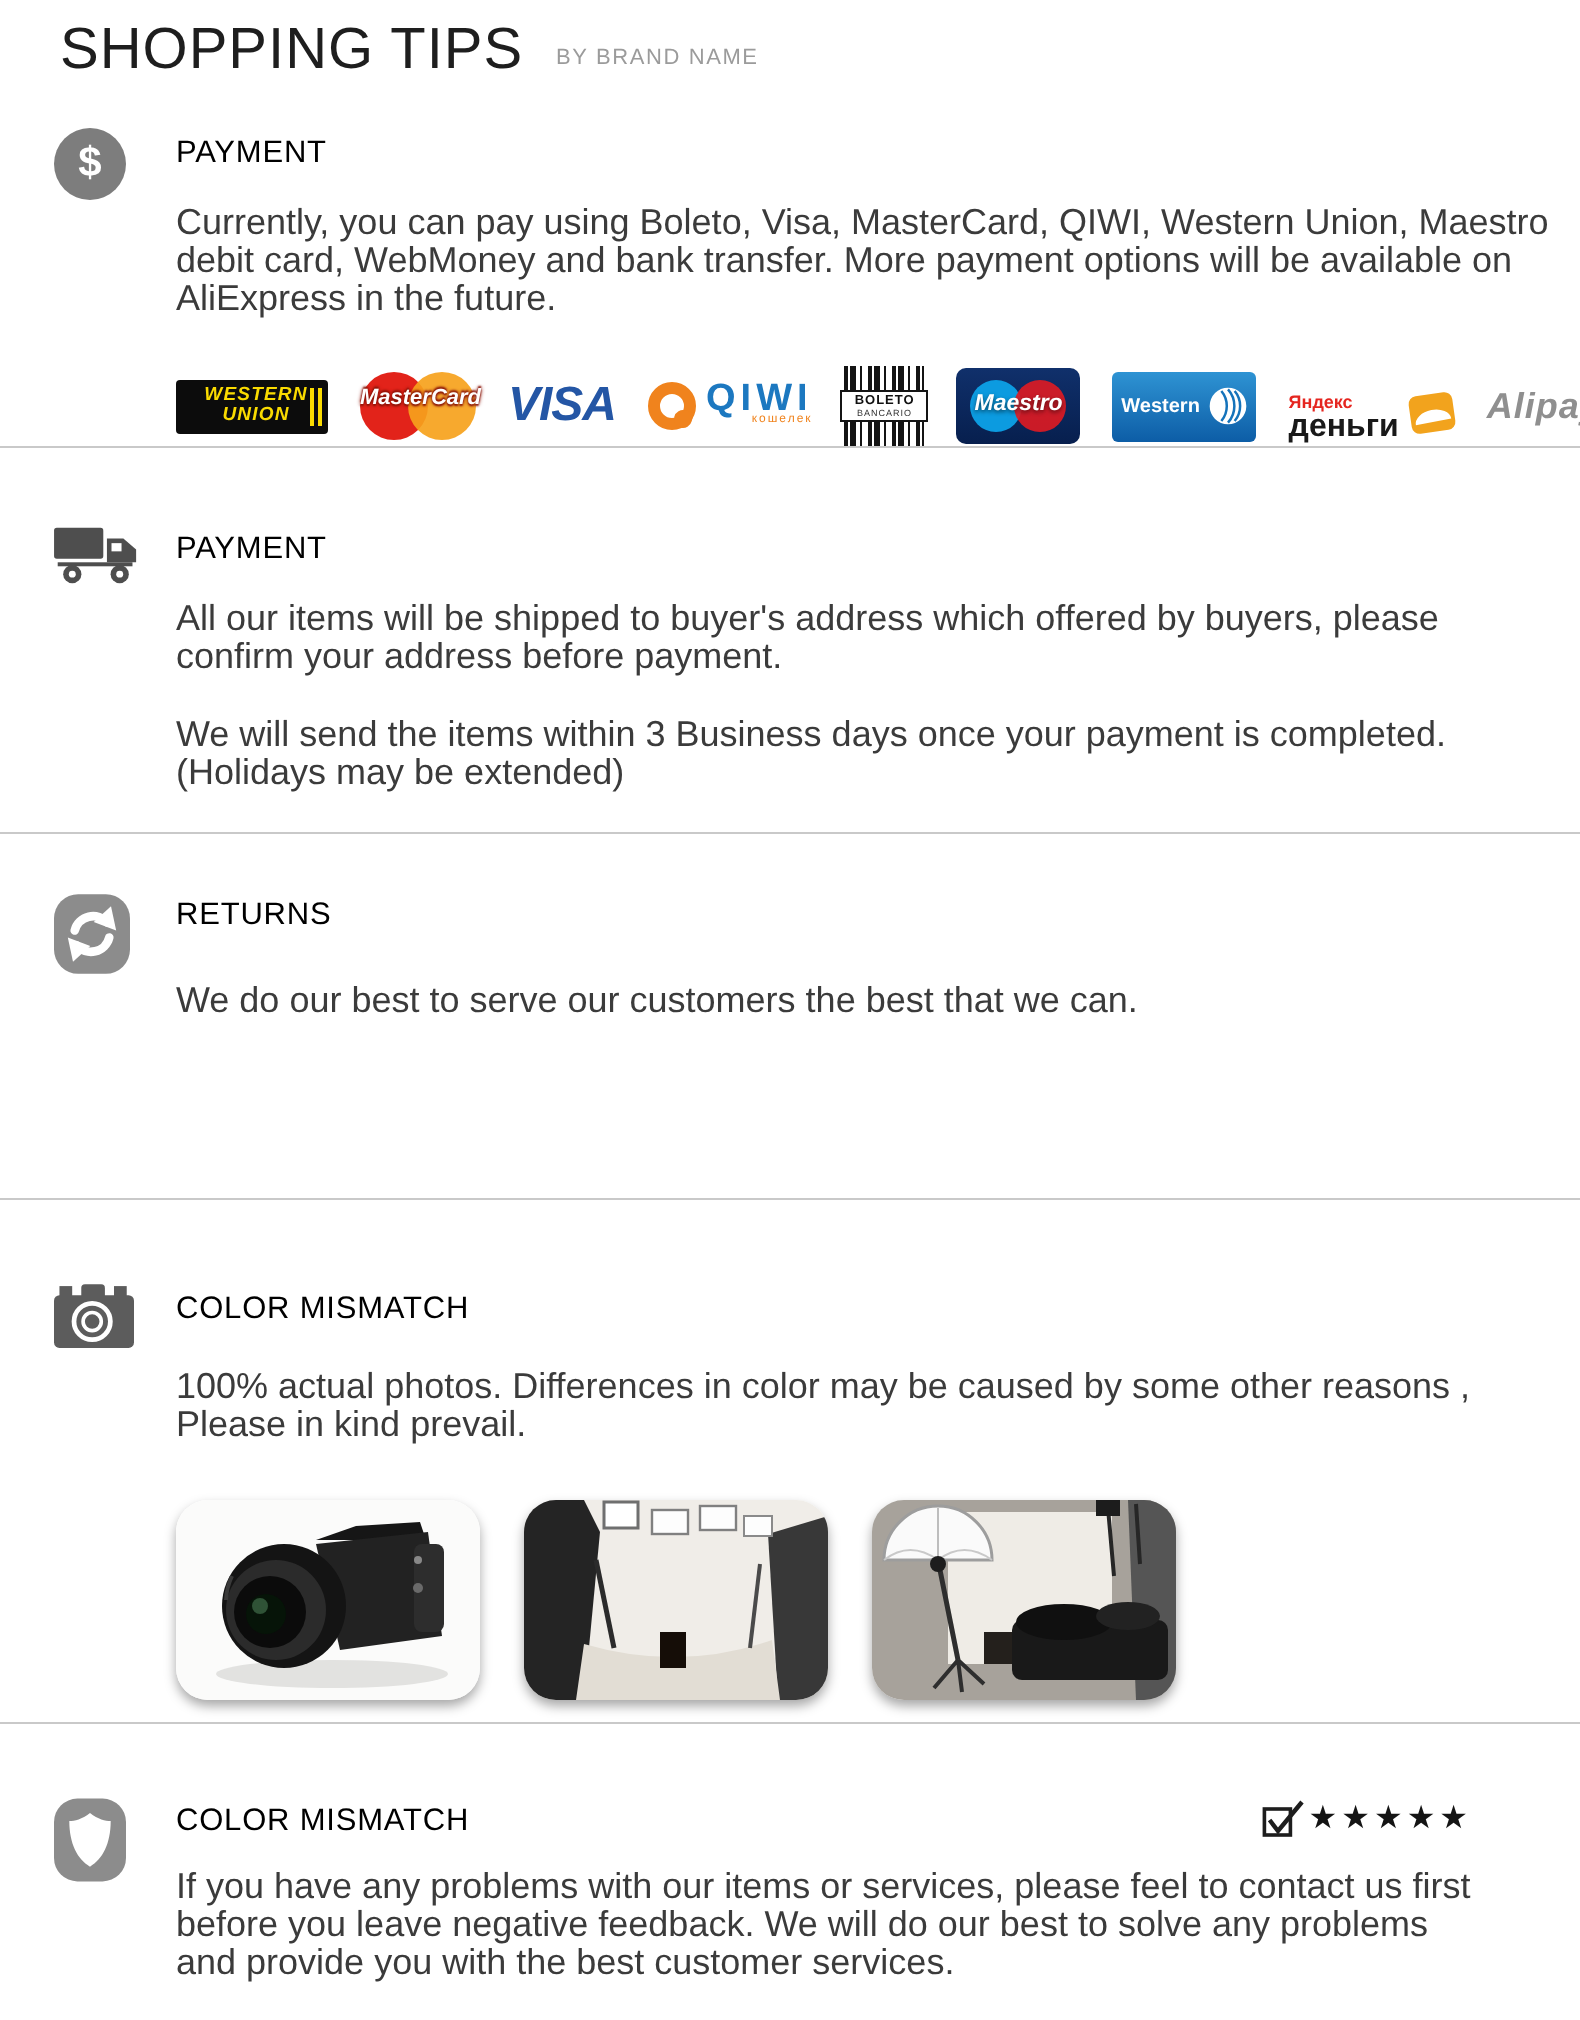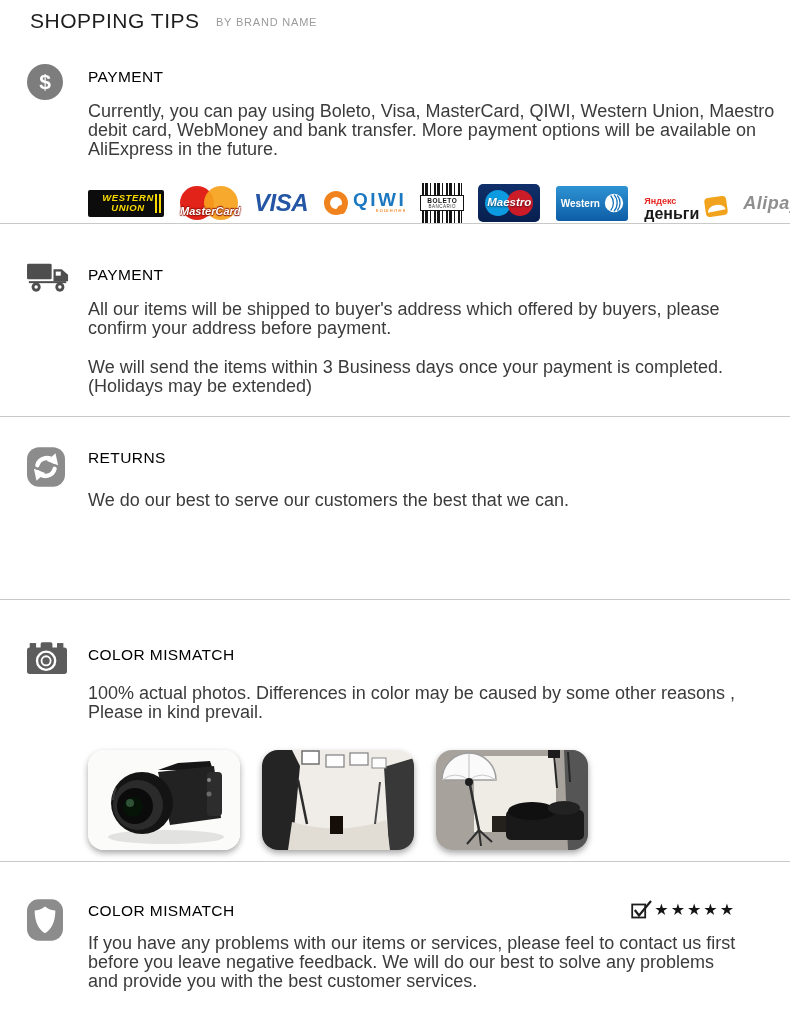--- a/index.html
+++ b/index.html
@@ -3,21 +3,21 @@
 <meta charset="utf-8">
 <style>
   * { box-sizing: border-box; }
   html,body { margin:0; padding:0; }
   body {
     width:790px; min-height:1010px; background:#ffffff;
     font-family:"Liberation Sans", sans-serif; color:#3b3b3b;
   }
   
   .header { padding:9px 0 0 30px; height:52px; }
-  .page-title { display:inline; font-size:21px; font-weight:400; color:#1e1e1e; letter-spacing:.5px; }
+  .page-title { display:inline; font-size:29px; font-weight:400; color:#1e1e1e; letter-spacing:.5px; }
   .page-subtitle { display:inline-block; margin-left:12px; font-size:11px; color:#9b9b9b; letter-spacing:.8px; vertical-align:2px; }
 
   
   section { display:flex; }
   section + section, .sections section { border-top:1px solid #c9c9c9; }
   .s1 { border-top:none !important; min-height:161px; padding-top:12px; }
   .s2 { min-height:153px; padding-top:38px; }
   .s3 { min-height:183px; padding-top:28px; }
   .s4 { min-height:262px; padding-top:42px; }
   .s5 { min-height:195px; padding-top:36px; }
@@ -42,21 +42,21 @@
   
   .wu { width:76px; height:27px; background:#0c0c0c; border-radius:2px; flex-direction:column; justify-content:center; padding-left:4px; position:relative; }
   .wu span { color:#fadb00; font-size:9.5px; font-weight:800; font-style:italic; line-height:10.5px; letter-spacing:.6px; width:100%; text-align:center; }
   .wu::after { content:""; position:absolute; right:3px; top:4px; bottom:4px; width:6px;
     background:repeating-linear-gradient(90deg,#fadb00 0 2px,#0c0c0c 2px 4px); }
   
   .mc { position:relative; width:58px; height:36px; }
   .mc .c { position:absolute; top:1px; width:34px; height:34px; border-radius:50%; }
   .mc .c-red { left:0; background:#e2231a; }
   .mc .c-org { right:0; background:#f6a21c; opacity:.92; }
-  .mc-text { position:absolute; top:20px; left:0; width:100%; text-align:center; color:#fff;
+  .mc-text { position:absolute; top:8px; left:0; width:100%; text-align:center; color:#fff;
     font-style:italic; font-weight:bold; font-size:11px;
     text-shadow:0 0 2px #8a1408, 0 1px 1px #8a1408, 0 -1px 1px #8a1408; }
   
   .visa-text { font-size:24px; font-weight:800; font-style:italic; color:#2456a5; letter-spacing:-.5px; }
   
   .qiwi-q { width:24px; height:24px; border:6px solid #f0831d; border-radius:50%; position:relative; margin-right:5px; }
   .qiwi-q::after { content:""; position:absolute; right:-4px; bottom:-5px; width:9px; height:9px;
     background:#f0831d; border-radius:70% 0 70% 70%; transform:rotate(15deg); }
   .qiwi-stack { display:flex; flex-direction:column; }
   .qiwi-text { color:#1c78c0; font-size:19px; font-weight:bold; letter-spacing:2.5px; line-height:15px; }

